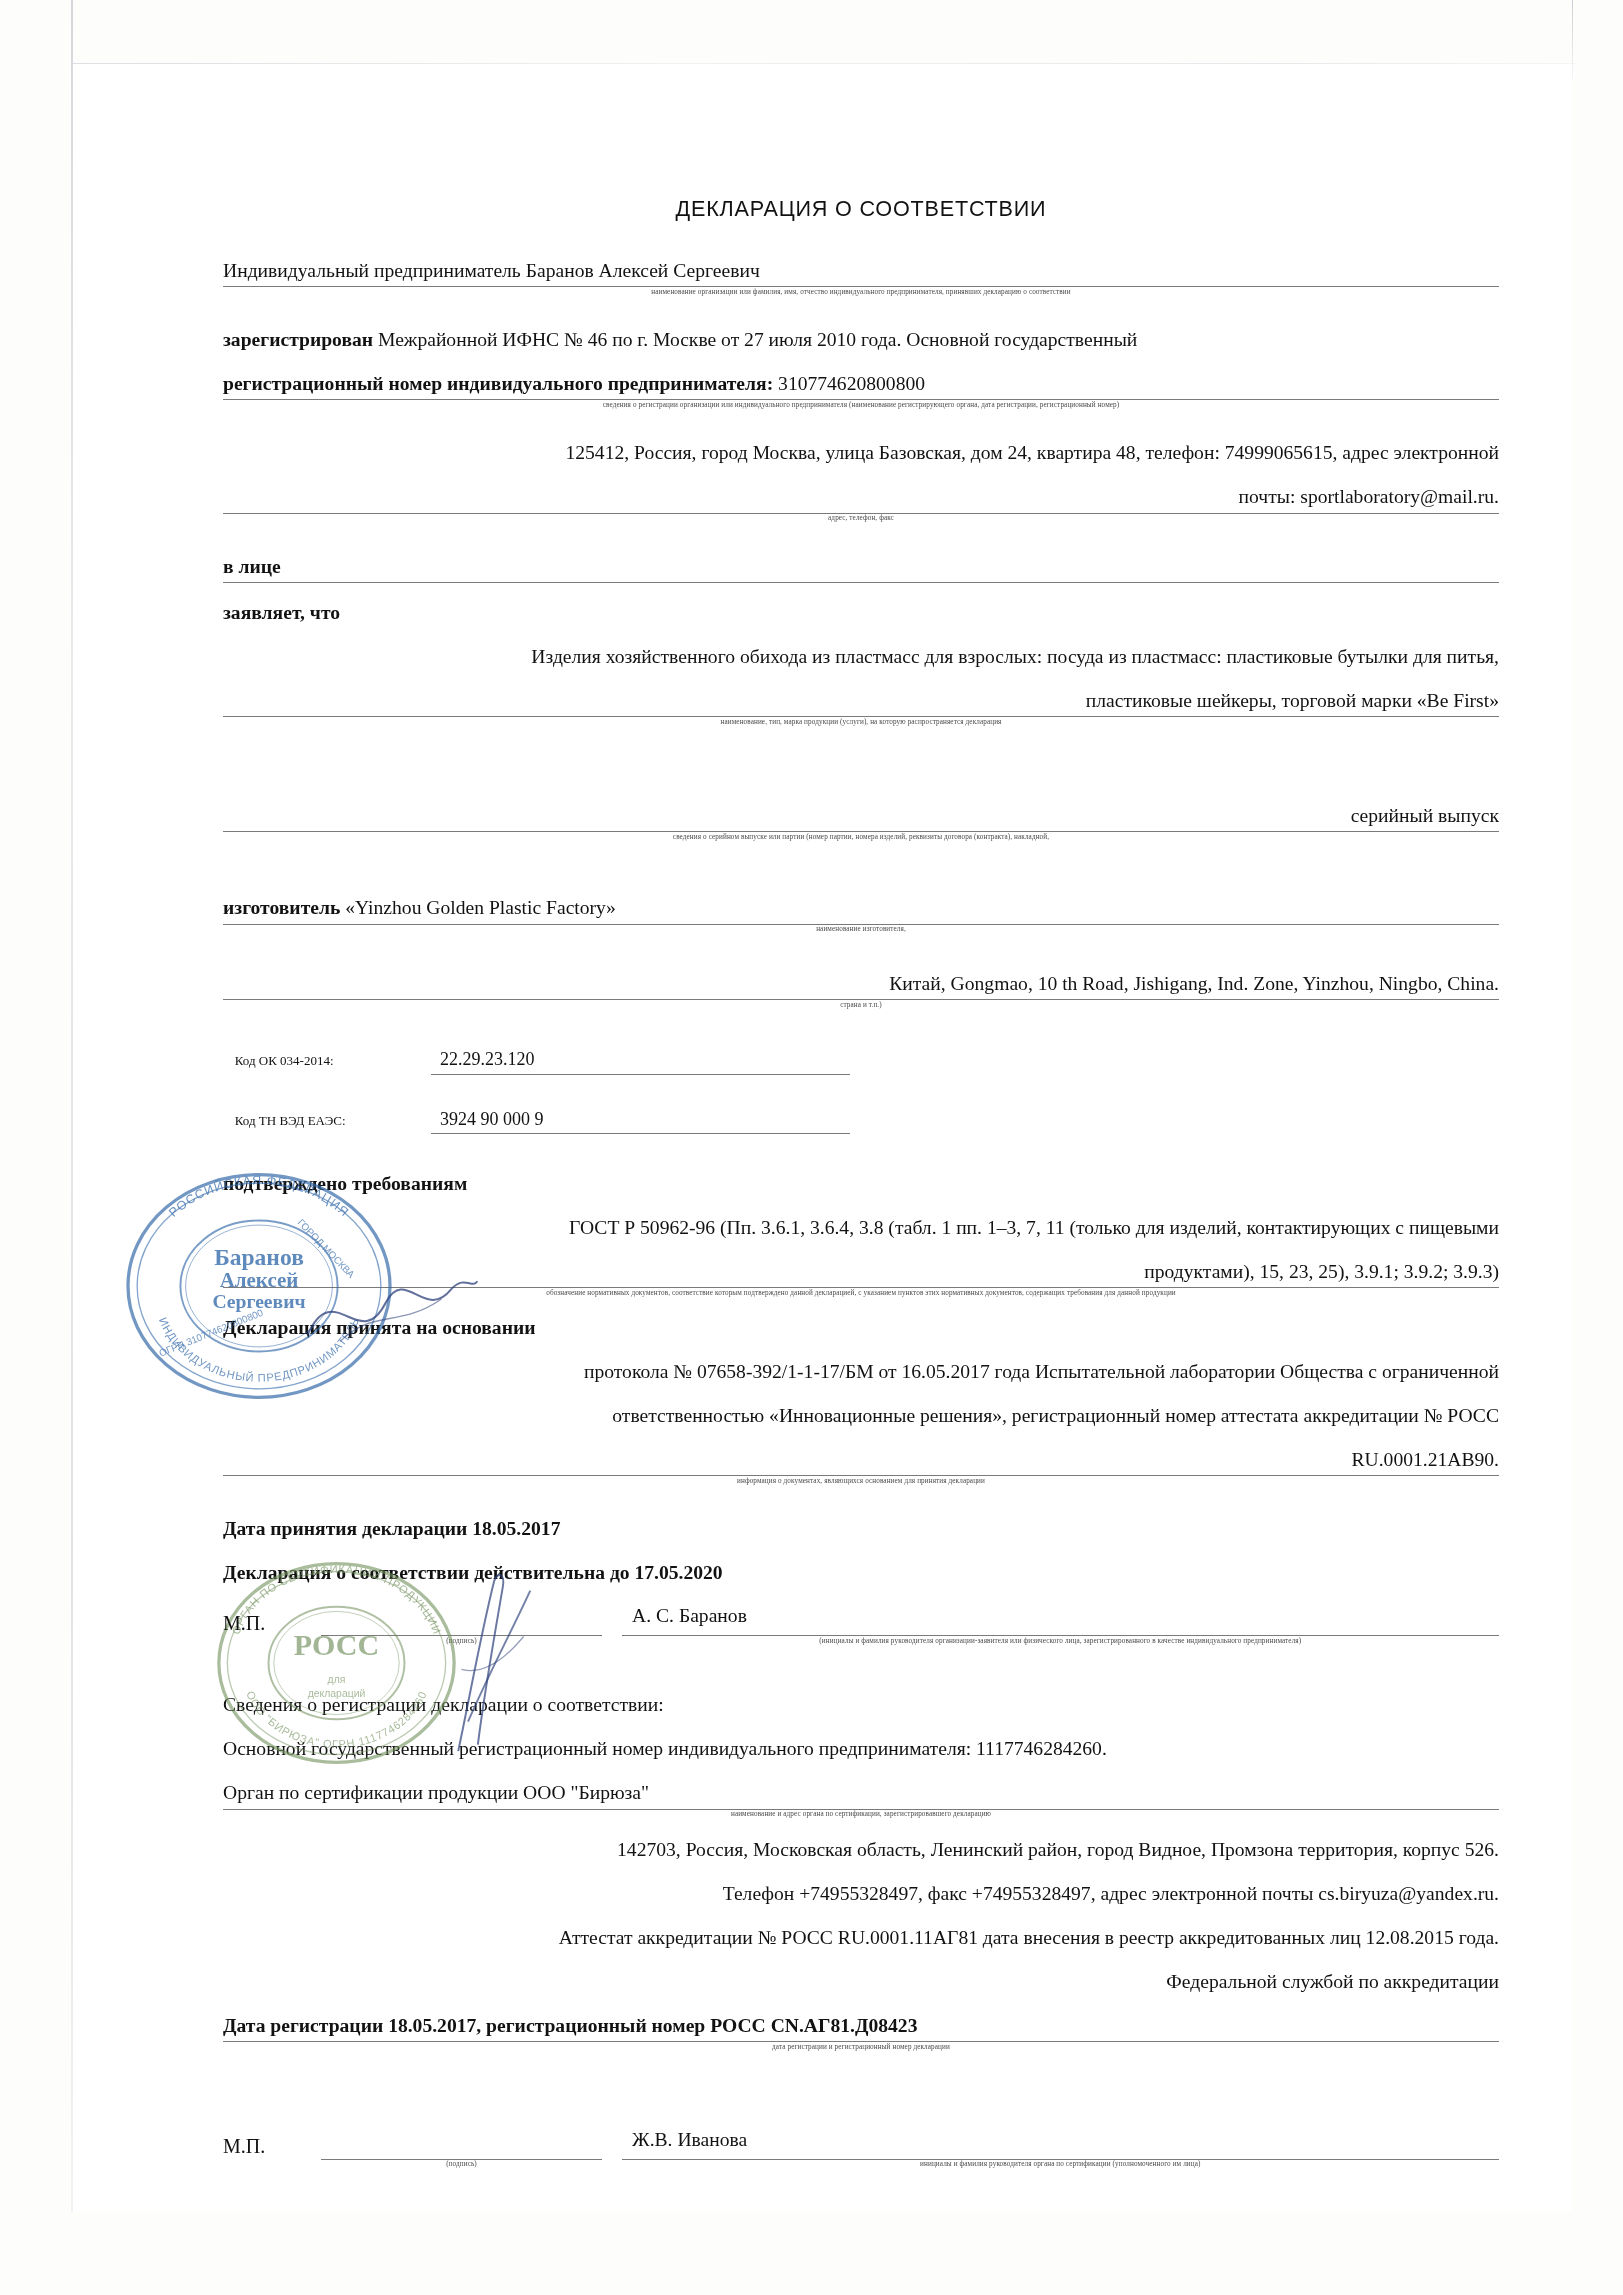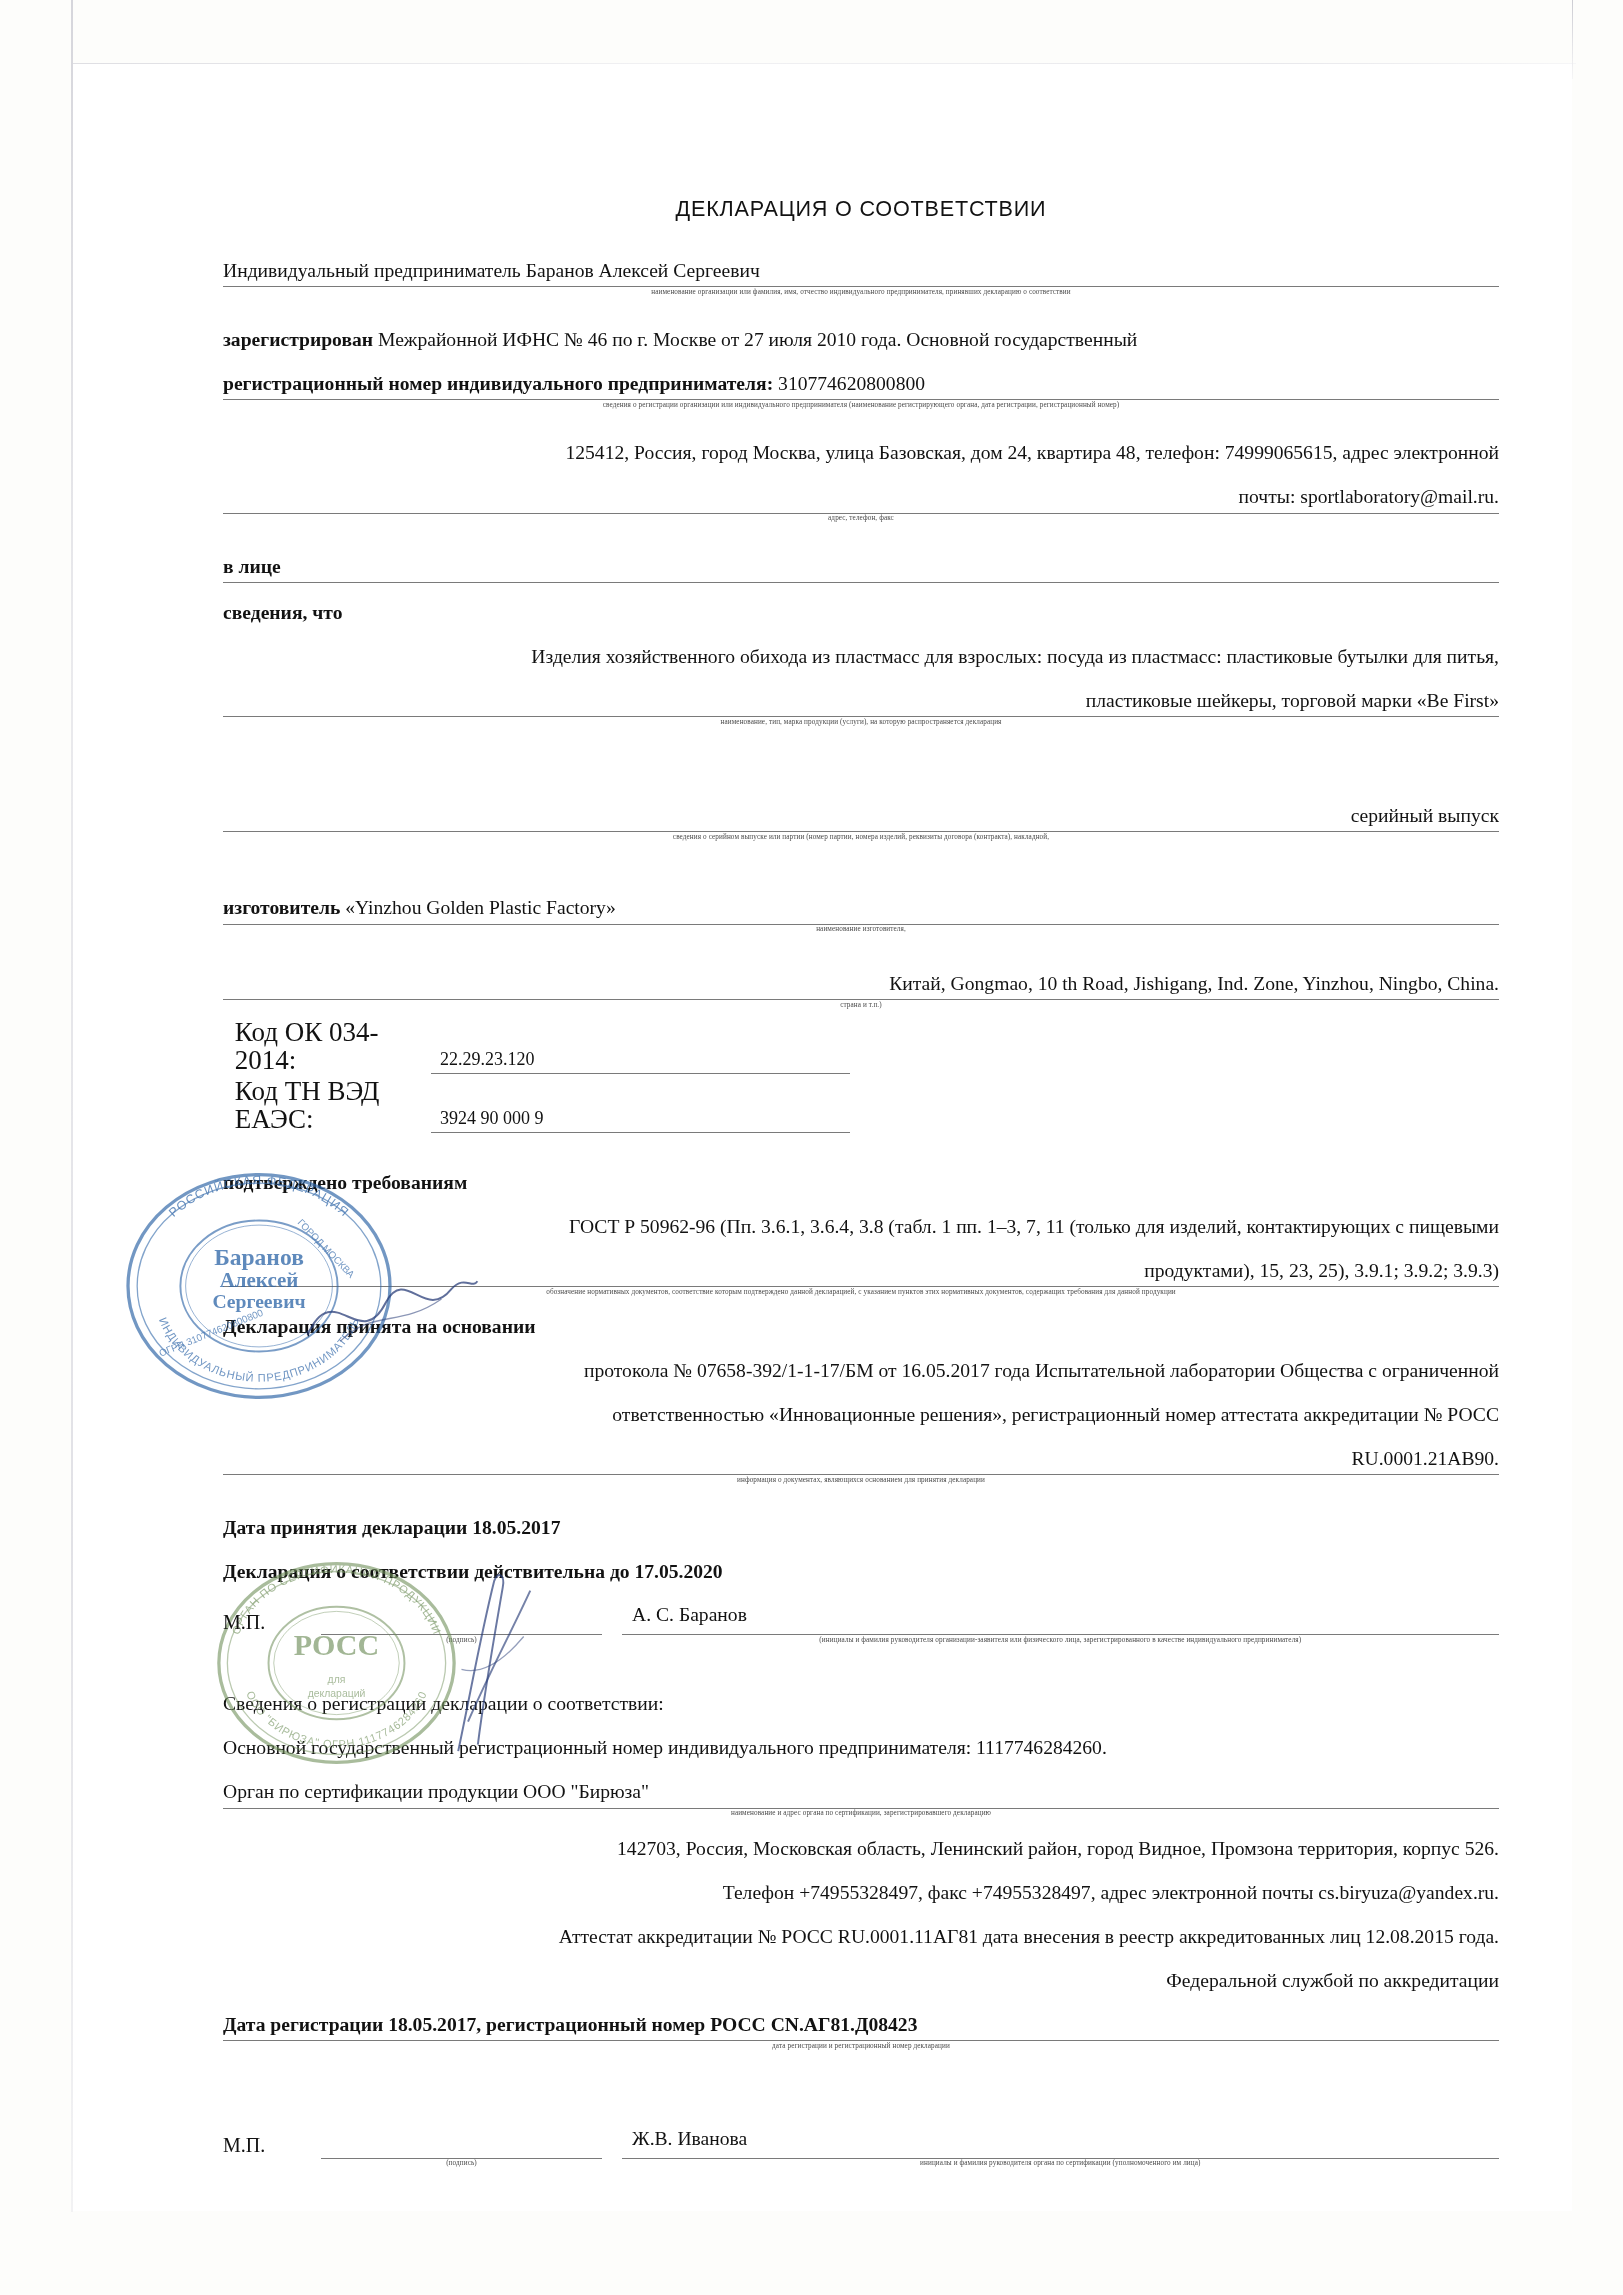--- a/index.html
+++ b/index.html
@@ -113,22 +113,23 @@
     margin: 9.2px 0 6.5px 11.8px;
     width: 615px;
   }
   .code-row {
     display: flex;
     align-items: flex-end;
     margin-bottom: 3.9px;
   }
   .code-label {
     width: 196px;
-    font-size: 27px;
+    font-size: 13px;
     line-height: 27.5px;
+    margin-top: 28px;
   }
   .code-value {
     flex: 1;
     font-size: 18px;
     line-height: 27.5px;
     border-bottom: 0.7px solid #7a7a7a;
     padding-left: 9.2px;
   }
 
   .indent { margin-left: 9.2px; text-align: right; }
@@ -232,21 +233,21 @@
     </div>
 
     <div class="spacer-10"></div>
 
     <div class="block">
       <div class="line b">в лице</div>
       <div class="rule"></div>
     </div>
 
     <div class="block">
-      <div class="line b">сведения, что</div>
+      <div class="line b">заявляет, что</div>
       <div class="line indent">Изделия хозяйственного обихода из пластмасс для взрослых: посуда из пластмасс: пластиковые бутылки для питья,</div>
       <div class="line indent">пластиковые шейкеры, торговой марки «Be First»</div>
       <div class="rule"></div>
       <div class="caption">наименование, тип, марка продукции (услуги), на которую распространяется декларация</div>
     </div>
 
     <div class="spacer-80"></div>
 
     <div class="block">
       <div class="line indent">серийный выпуск</div>

